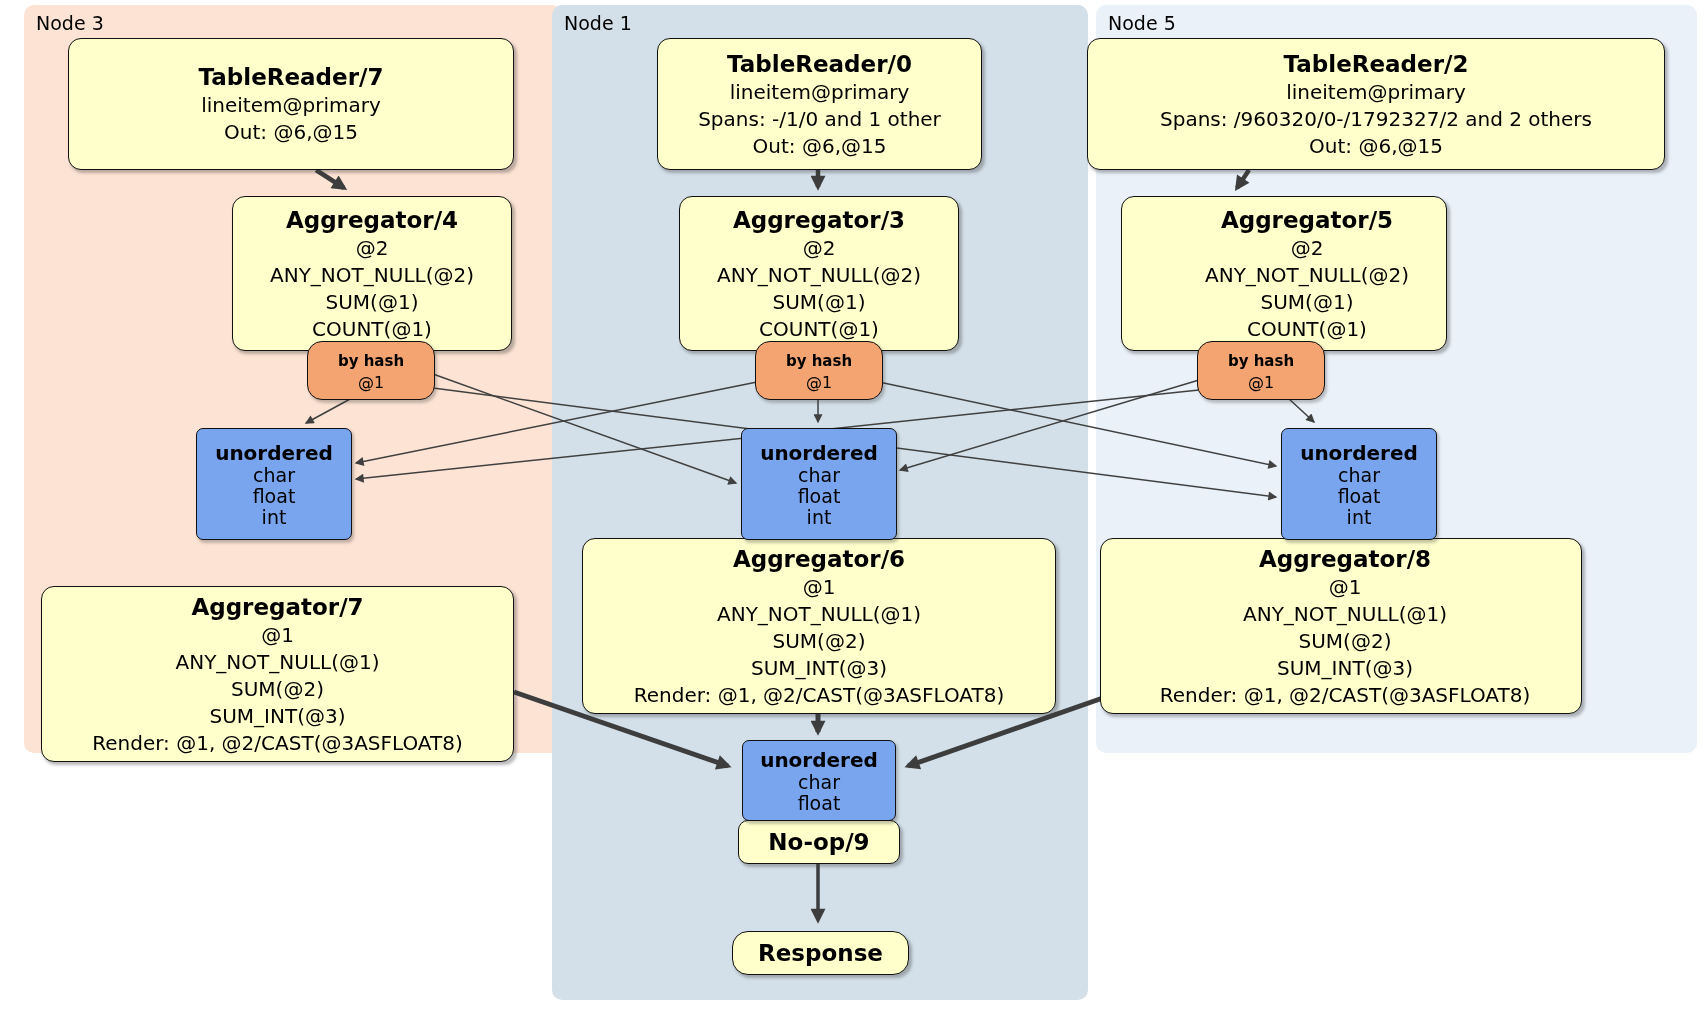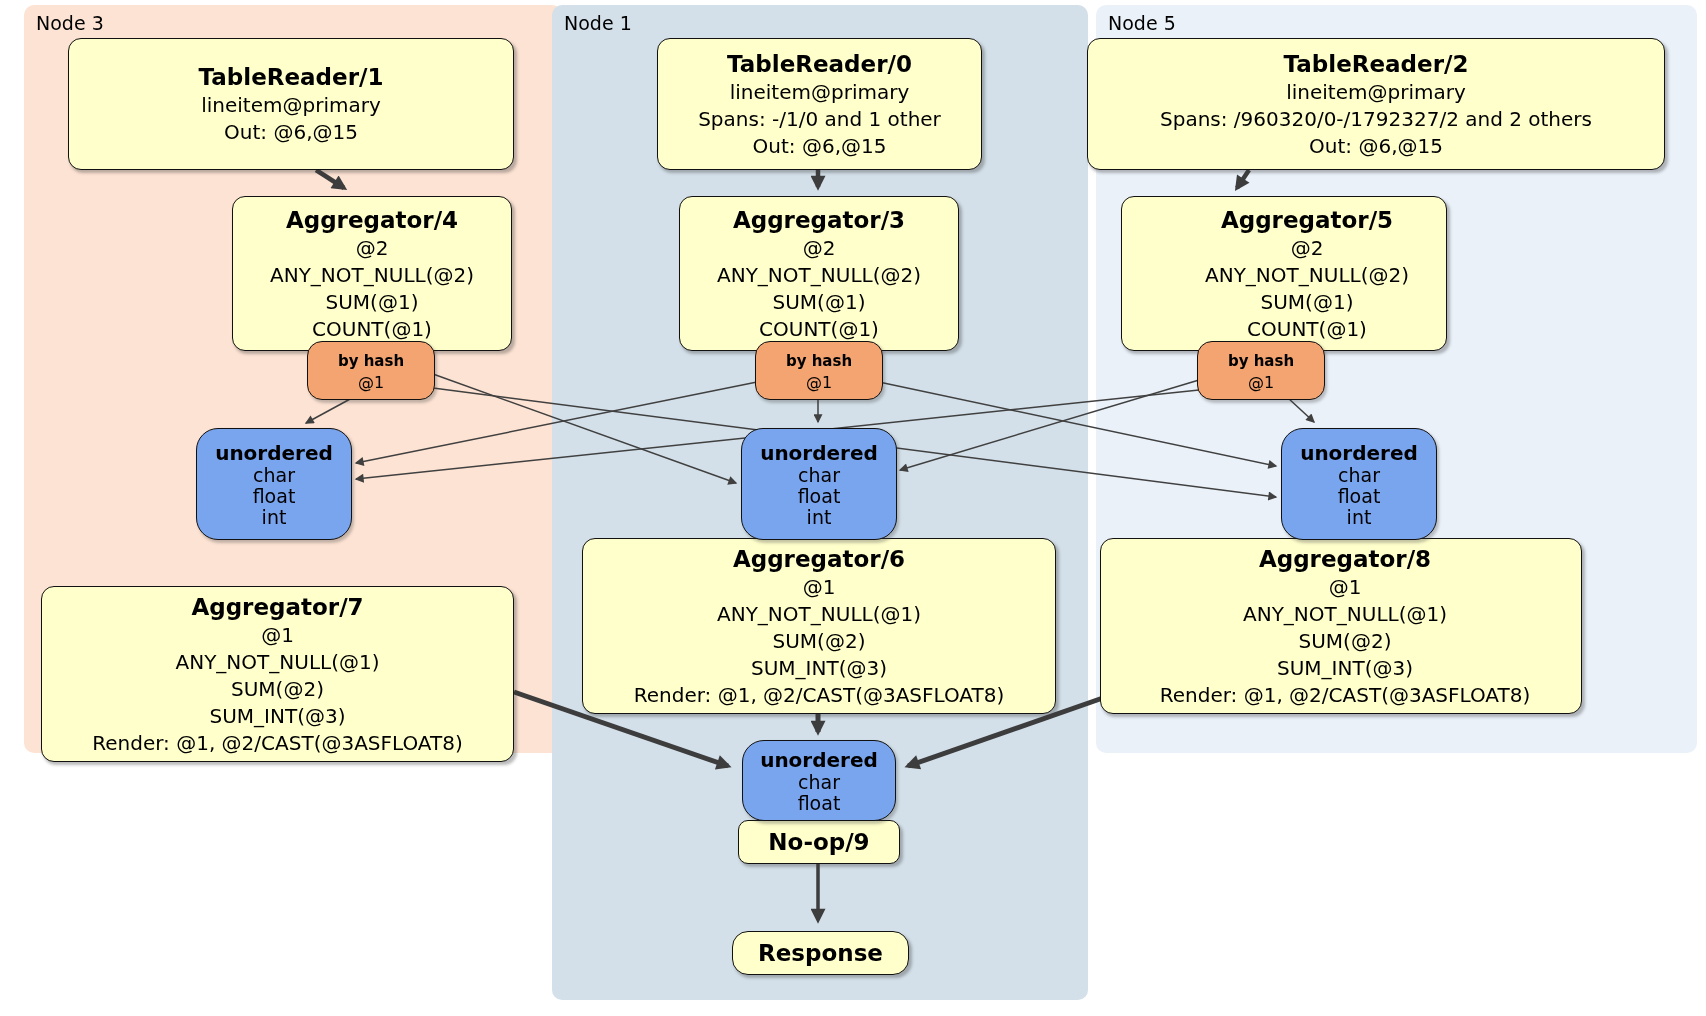--- a/index.html
+++ b/index.html
@@ -26,21 +26,21 @@
 
   .router{
     position:absolute;background:#f3a471;border:1.6px solid #111;border-radius:15px;
     display:flex;flex-direction:column;justify-content:center;align-items:center;
     text-align:center;z-index:12;box-shadow:2px 2.5px 3px rgba(60,60,60,0.3);white-space:nowrap;
   }
   .router-title{font-weight:bold;font-size:15px;line-height:24px;}
   .router-line{font-size:16px;line-height:20px;}
 
   .sync{
-    position:absolute;background:#79a4ee;border:1.6px solid #111;border-radius:22px;
+    position:absolute;background:#79a4ee;border:1.6px solid #111;border-radius:7px;
     display:flex;flex-direction:column;justify-content:center;align-items:center;
     text-align:right;z-index:12;box-shadow:2px 2.5px 3px rgba(60,60,60,0.3);white-space:nowrap;
   }
   .sync-title{font-weight:bold;font-size:20px;line-height:24px;}
   .sync-line{font-size:19px;line-height:21px;}
 
   #box-tr1{left:68px;top:38px;width:444px;height:130px;}
   #box-tr0{left:657px;top:38px;width:323px;height:130px;}
   #box-tr2{left:1087px;top:38px;width:576px;height:130px;}
   #box-agg4{left:232px;top:196px;width:278px;height:153px;}
@@ -99,21 +99,21 @@
     <line x1="1199" y1="380" x2="900" y2="470" stroke="#404040" stroke-width="1.5" marker-end="url(#ah-thin)"></line>
 
     <line x1="514" y1="692" x2="728" y2="766" stroke="#3d3d3d" stroke-width="5" marker-end="url(#ah-thick)"></line>
     <line x1="818" y1="714" x2="818" y2="732" stroke="#3d3d3d" stroke-width="5" marker-end="url(#ah-thick)"></line>
     <line x1="1120" y1="692" x2="908" y2="766" stroke="#3d3d3d" stroke-width="5" marker-end="url(#ah-thick)"></line>
 
     <line x1="818" y1="864" x2="818" y2="920" stroke="#3d3d3d" stroke-width="3.5" marker-end="url(#ah-thick)"></line>
   </svg>
 
   <div class="pbox" id="box-tr1">
-    <div class="ptitle">TableReader/1</div>
+    <div class="ptitle">TableReader/7</div>
     <div class="pline">lineitem@primary</div>
     <div class="pline">Out: @6,@15</div>
   </div>
   <div class="pbox" id="box-tr0">
     <div class="ptitle">TableReader/0</div>
     <div class="pline">lineitem@primary</div>
     <div class="pline">Spans: -/1/0 and 1 other</div>
     <div class="pline">Out: @6,@15</div>
   </div>
   <div class="pbox" id="box-tr2">

